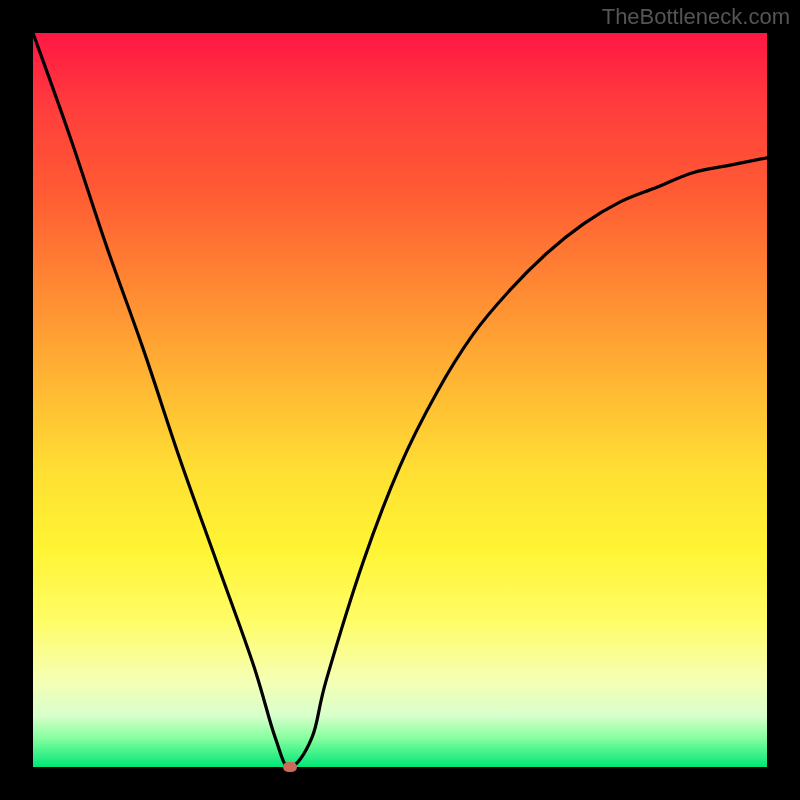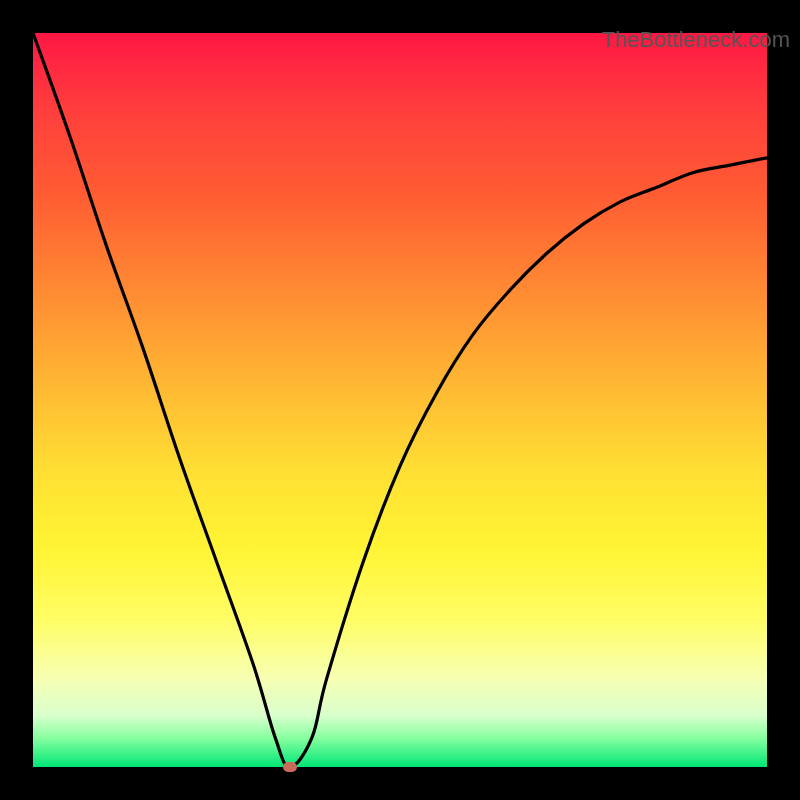--- a/index.html
+++ b/index.html
@@ -12,21 +12,20 @@
     font-family: Arial, sans-serif;
   }
   .watermark {
     position: absolute;
     top: 4px;
     right: 10px;
     color: #555;
     font-size: 22px;
     font-weight: 500;
     z-index: 10;
-    margin-top: 23px;
   }
   .plot-area {
     position: absolute;
     left: 33px;
     top: 33px;
     width: 734px;
     height: 734px;
     background: linear-gradient(to bottom,
       #ff1744 0%,
       #ff3d3d 10%,

